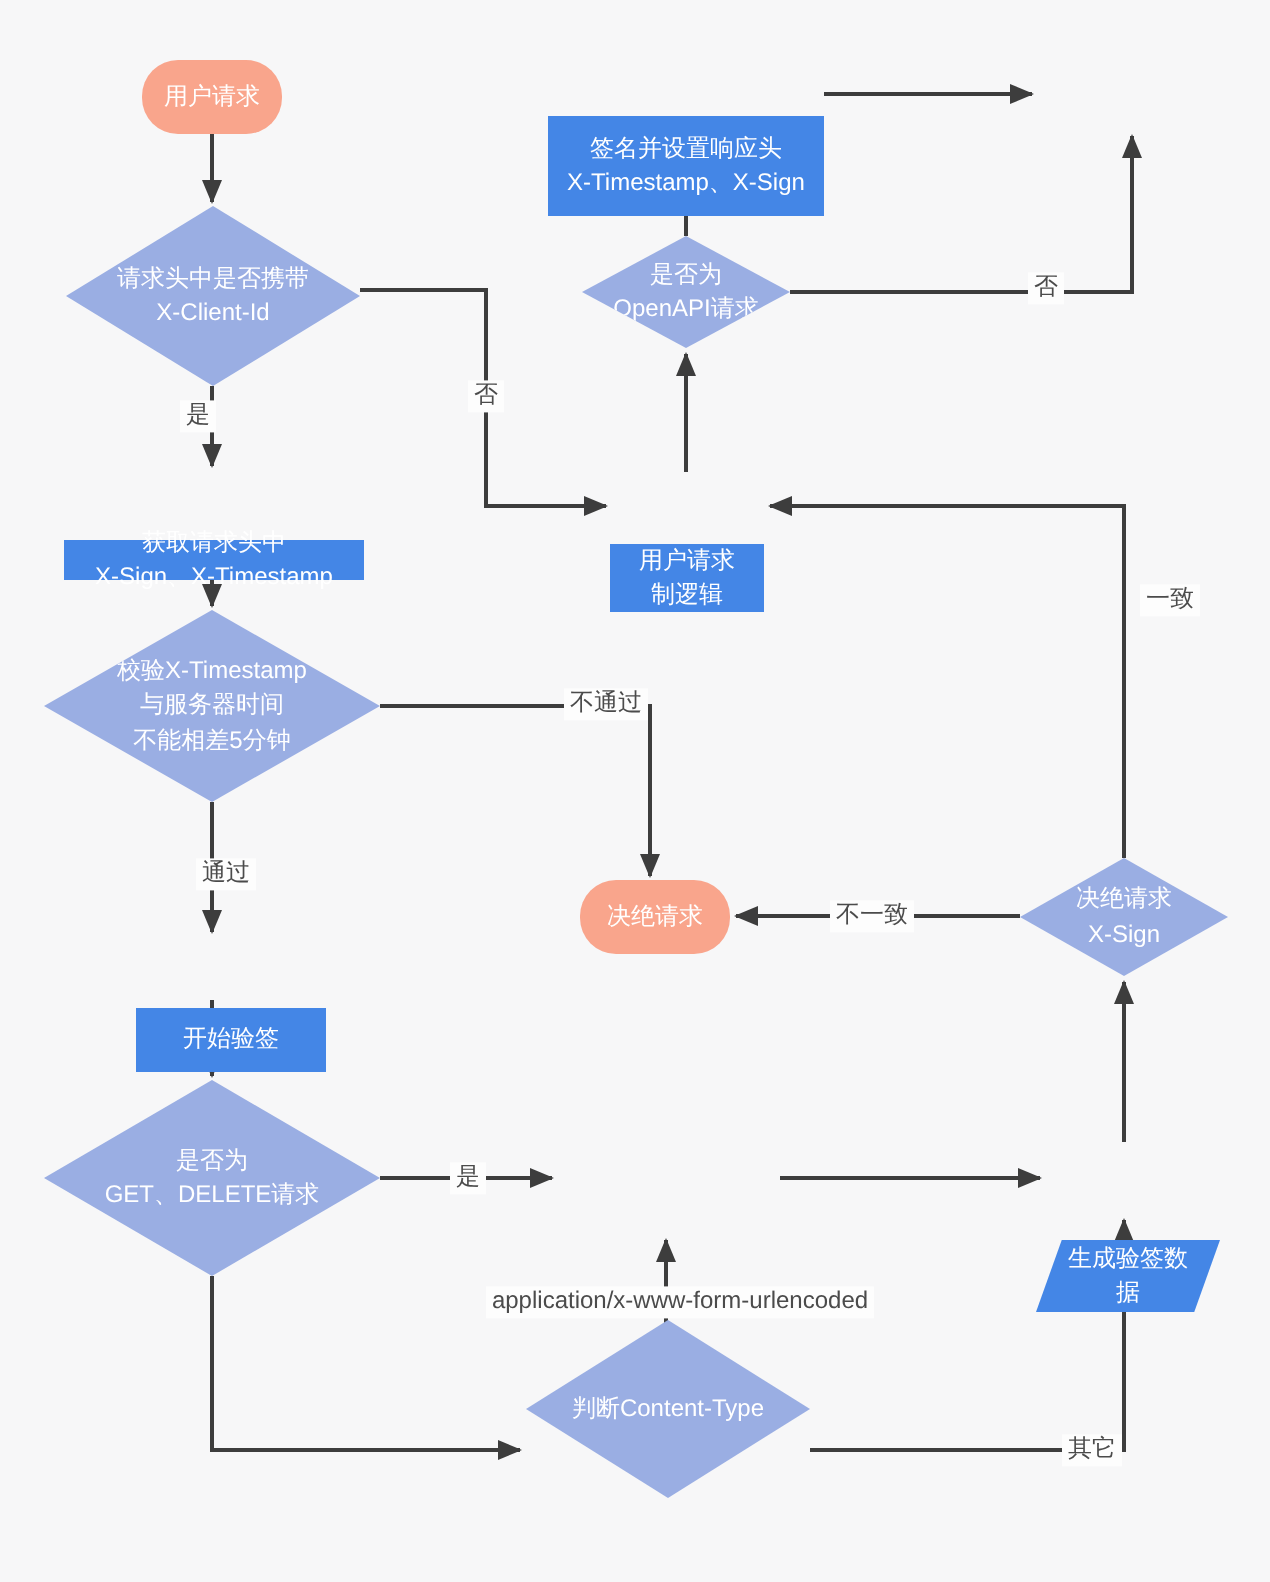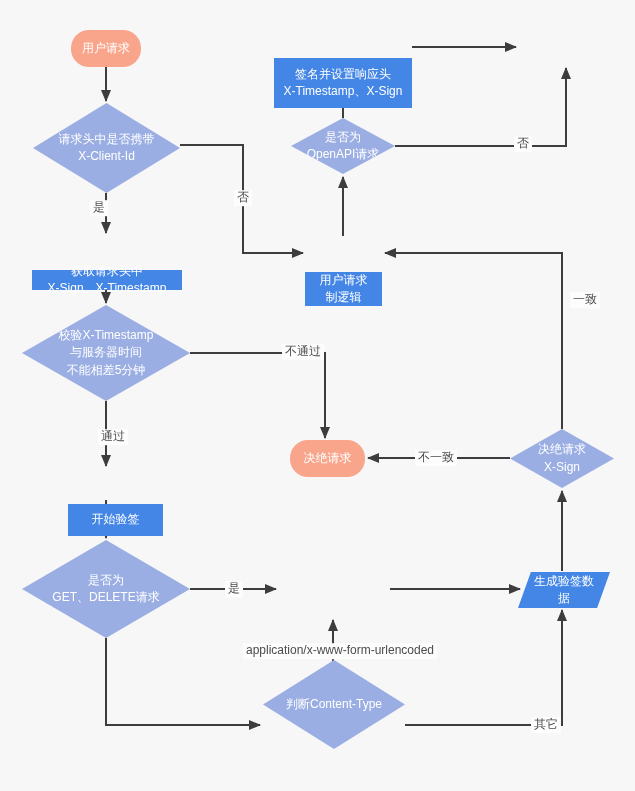--- a/index.html
+++ b/index.html
@@ -41,20 +41,21 @@
   }
   .process{ background:var(--process,#4486E6);margin-top:36px; }
   .terminal{ background:var(--terminal,#F9A58C); border-radius:18px; }
   .decision{
     background:var(--decision,#9AAEE3);
     clip-path:polygon(50% 0,100% 50%,50% 100%,0 50%);
   }
   .parallelogram{
     background:var(--process,#4486E6);
     clip-path:polygon(14% 0,100% 0,86% 100%,0 100%);
+    margin-top:48px;
   }
   .edge-label{
     position:absolute;
     transform:translate(-50%,-50%);
     background:#fdfdfd;
     padding:0 3px;
     font-size:12px;
     color:var(--label_text,#4b4b4b);
     white-space:nowrap;
     line-height:1.3;

